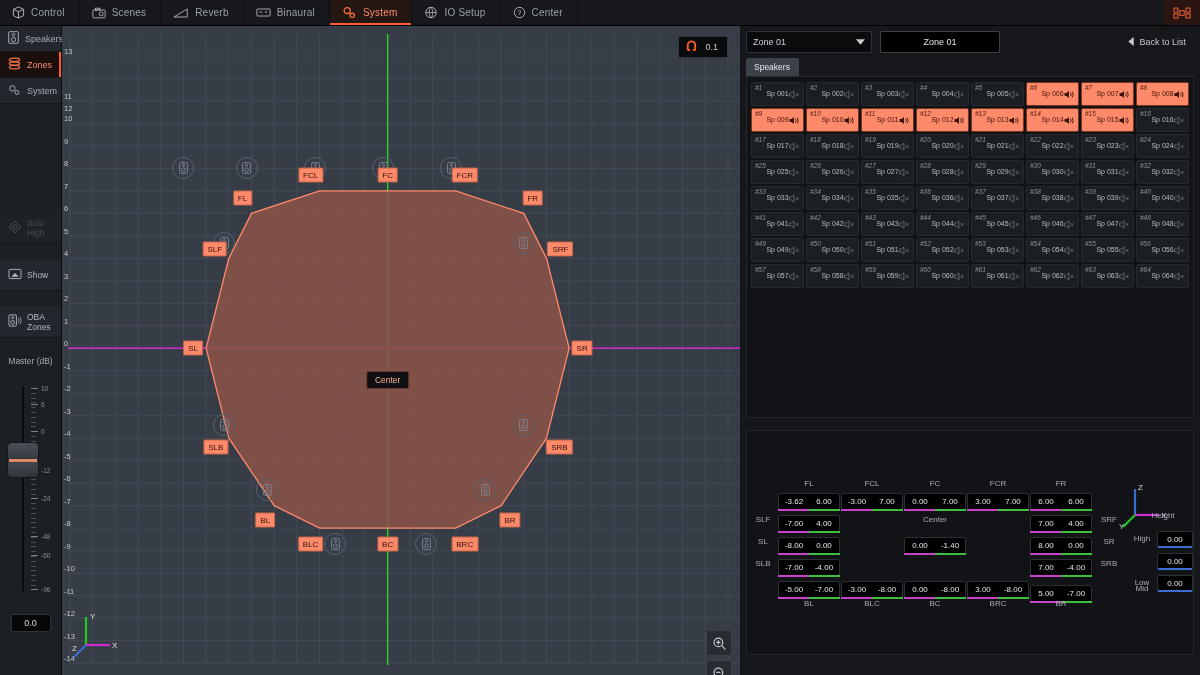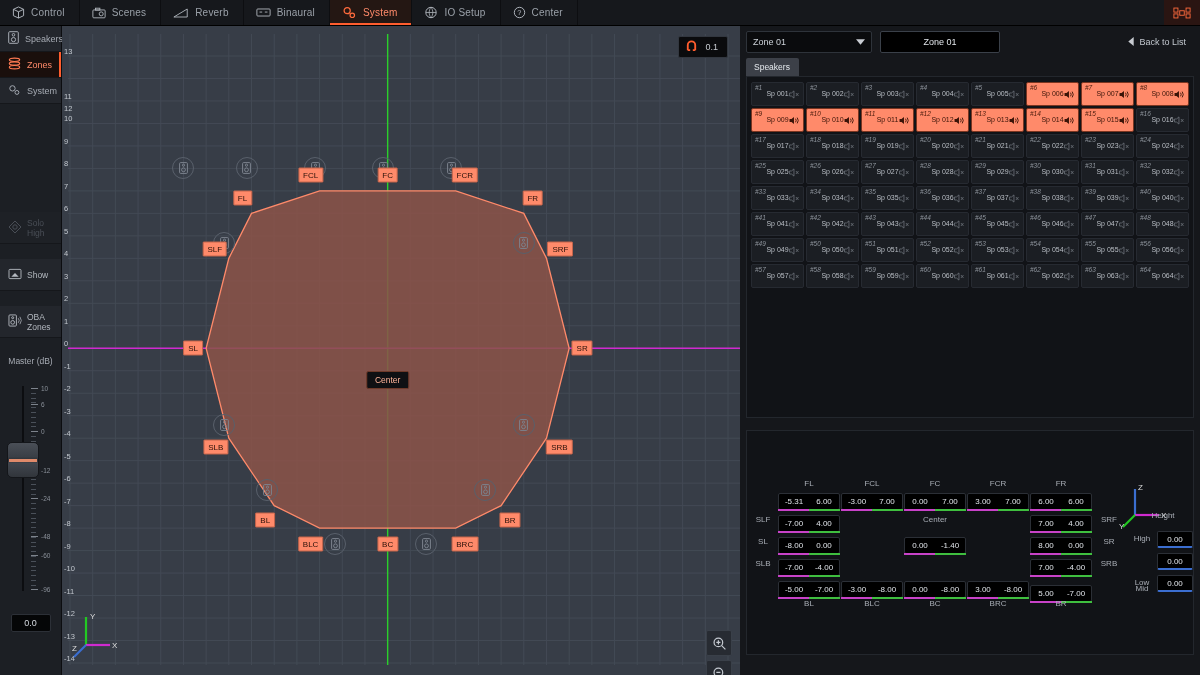--- a/index.html
+++ b/index.html
@@ -1197,21 +1197,21 @@
         <text x="23" y="9" font-size="8" fill="#ddd" font-family="Liberation Sans">Z</text>
         <text x="46" y="37" font-size="8" fill="#ddd" font-family="Liberation Sans">X</text>
         <text x="4" y="48" font-size="8" fill="#ddd" font-family="Liberation Sans">Y</text>
       </svg>
     <div class="ra-cap" style="left: 31px; top: 48px; width: 62px;">FL</div>
         <div class="ra-cap" style="left: 94px; top: 48px; width: 62px;">FCL</div>
         <div class="ra-cap" style="left: 157px; top: 48px; width: 62px;">FC</div>
         <div class="ra-cap" style="left: 220px; top: 48px; width: 62px;">FCR</div>
         <div class="ra-cap" style="left: 283px; top: 48px; width: 62px;">FR</div>
         <div class="ra-field" style="left: 31px; top: 62px;">
-          <span>-5.31</span>
+          <span>-3.62</span>
           <span>6.00</span>
         </div>
         <div class="ra-field" style="left: 94px; top: 62px;">
           <span>-3.00</span>
           <span>7.00</span>
         </div>
         <div class="ra-field" style="left: 157px; top: 62px;">
           <span>0.00</span>
           <span>7.00</span>
         </div>

